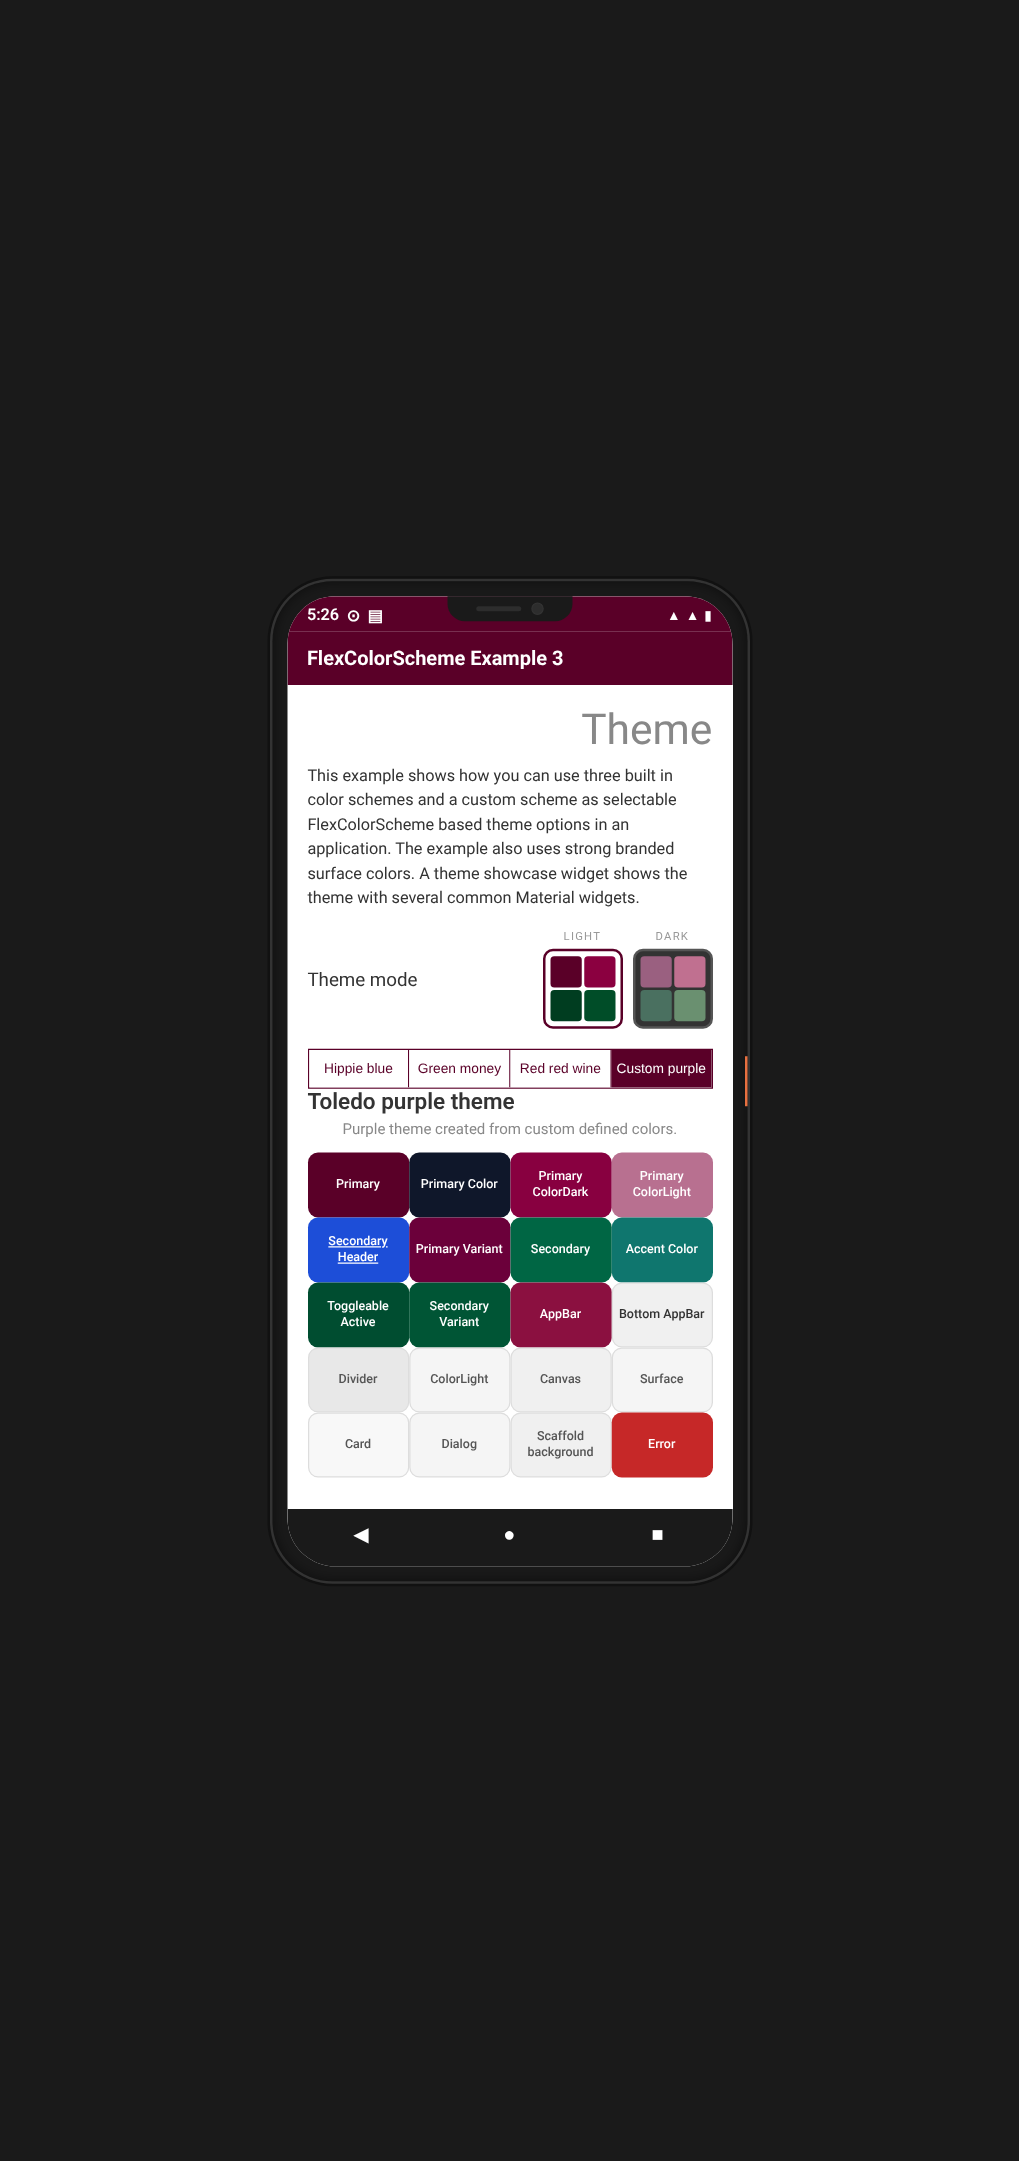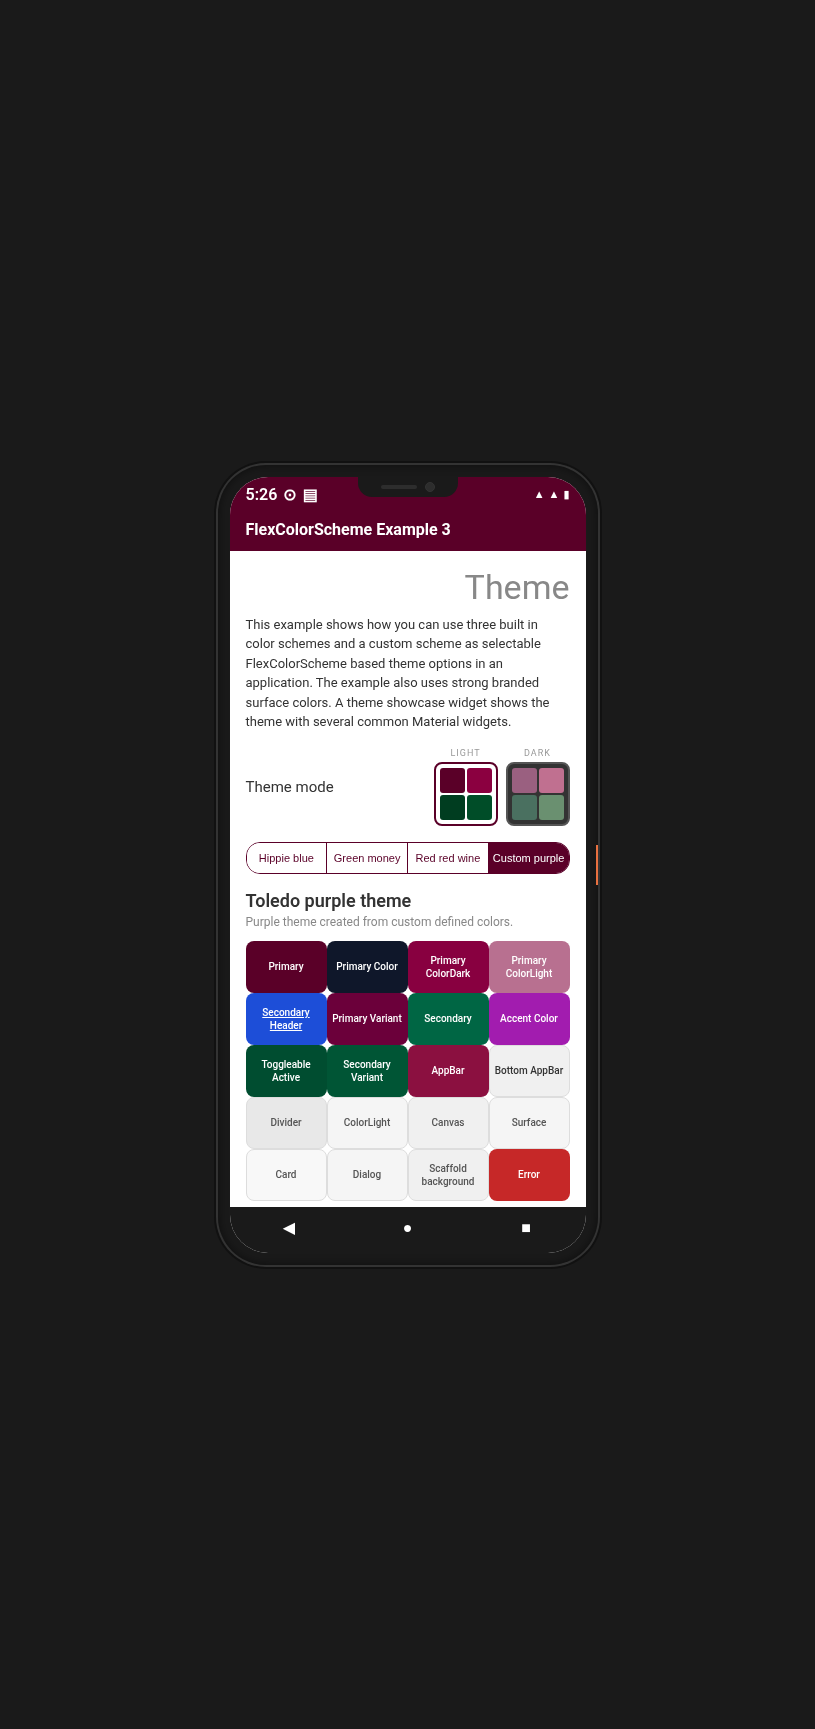--- a/index.html
+++ b/index.html
@@ -37,21 +37,21 @@
       padding: 8px 16px 4px;
       display: flex;
       justify-content: space-between;
       align-items: center;
       flex-shrink: 0;
     }
     .status-left {
       display: flex;
       gap: 6px;
       color: white;
-      font-size: 16px;
+      font-size: 13px;
       font-weight: 600;
     }
     .status-right {
       display: flex;
       align-items: center;
       gap: 4px;
       color: white;
       font-size: 11px;
     }
     .app-bar {
@@ -127,23 +127,22 @@
       background: #333;
       border-color: #555;
     }
     .swatch-cell {
       border-radius: 3px;
     }
     
     .tabs-row {
       display: flex;
       border: 1.5px solid #5a0028;
-      border-radius: 14px;
+      border-radius: 0;
       overflow: hidden;
-      margin-bottom: 16px;
     }
     .tab-btn {
       flex: 1;
       padding: 8px 4px;
       font-size: 11px;
       text-align: center;
       color: #5a0028;
       background: #fff;
       border: none;
       border-right: 1px solid #5a0028;
@@ -158,20 +157,21 @@
     .purple-theme-title {
       font-size: 18px;
       font-weight: 600;
       color: #333;
       margin-bottom: 4px;
     }
     .purple-theme-subtitle {
       font-size: 12px;
       color: #888;
       margin-bottom: 12px;
+      text-align: center;
     }
     
     .color-grid {
       display: grid;
       grid-template-columns: repeat(4, 1fr);
       gap: 0;
       margin-bottom: 20px;
     }
     .color-tile {
       border-radius: 8px;
@@ -185,21 +185,21 @@
       justify-content: center;
       line-height: 1.3;
     }
     .tile-primary { background: #5a0028; color: white; }
     .tile-primary-color { background: #0f172a; color: white; }
     .tile-primary-dark { background: #880040; color: white; }
     .tile-primary-light { background: #b87090; color: white; }
     .tile-secondary-header { background: #1d4ed8; color: white; text-decoration: underline; }
     .tile-primary-variant { background: #6b003a; color: white; }
     .tile-secondary { background: #006644; color: white; }
-    .tile-accent { background: #a21caf; color: white; }
+    .tile-accent { background: #0f766e; color: white; }
     .tile-toggleable { background: #004d30; color: white; }
     .tile-secondary-variant { background: #005535; color: white; }
     .tile-appbar { background: #8b1040; color: white; }
     .tile-bottom-appbar { background: #f0f0f0; color: #333; border: 1px solid #ddd; }
     .tile-divider { background: #e8e8e8; color: #555; border: 1px solid #ddd; }
     .tile-background { background: #f5f5f5; color: #555; border: 1px solid #ddd; }
     .tile-canvas { background: #f0f0f0; color: #555; border: 1px solid #ddd; }
     .tile-surface { background: #f5f5f5; color: #555; border: 1px solid #ddd; }
     .tile-card { background: #f8f8f8; color: #555; border: 1px solid #ddd; }
     .tile-dialog { background: #f5f5f5; color: #555; border: 1px solid #ddd; }

